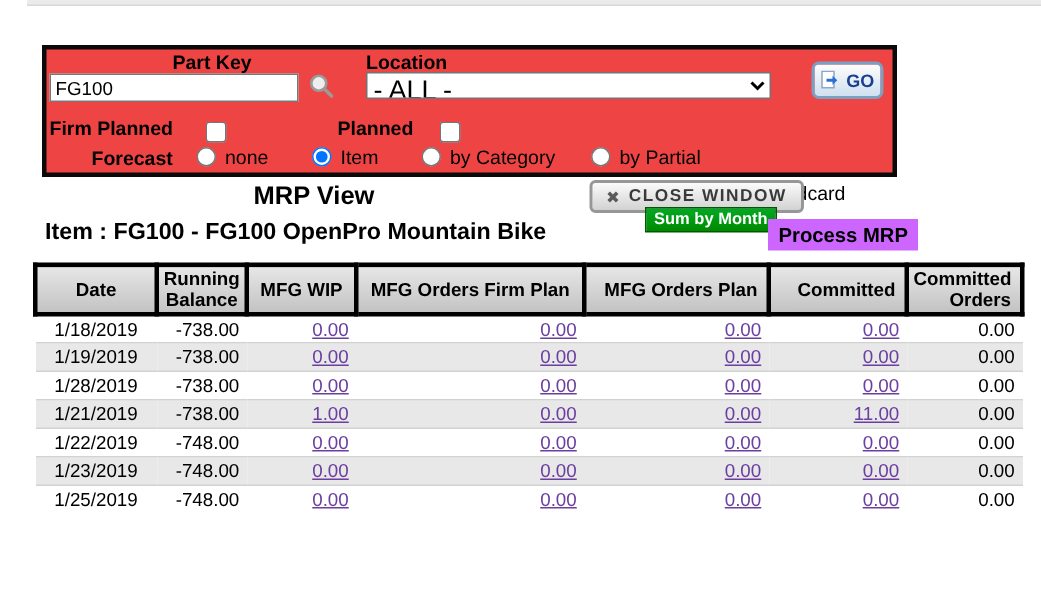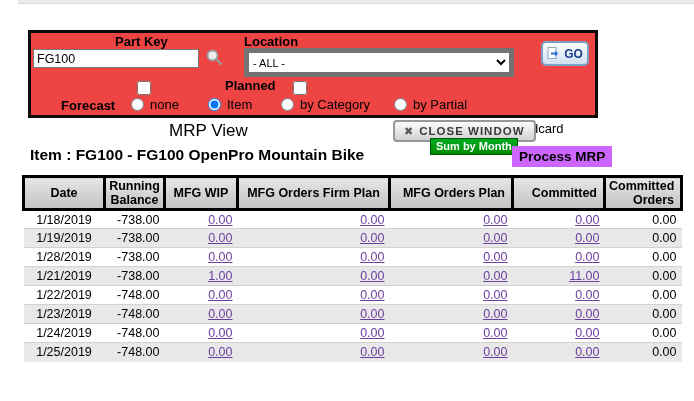--- a/index.html
+++ b/index.html
@@ -25,42 +25,42 @@
   .panel .lbl{position:absolute;font-weight:bold;font-size:13px;white-space:nowrap;}
   .part-key-label{left:84px;top:1px;}
   .part-key-input{
     position:absolute;left:2px;top:16px;width:166px;height:19px;
     border:1px solid #777;background:#fff;font-size:12.5px;padding:0 3px;
     font-family:inherit;
   }
   .magnifier{position:absolute;left:172px;top:14px;width:22px;height:22px;cursor:pointer;}
   .location-label{left:213px;top:1px;}
   .location-select{
-    position:absolute;left:213px;top:15px;width:270px;height:29px;
-    border:5px solid #737373;background:#fff;font-size:11px;font-family:inherit;
+    position:absolute;left:213px;top:15px;width:270px;height:18px;
+    border:1px solid #737373;background:#fff;font-size:18px;font-family:inherit;
   }
   .go-btn{
     position:absolute;right:6px;top:8px;width:48px;height:25px;
     border:2px solid #7aa0c4;border-radius:5px;
     background:linear-gradient(#fdfdfd,#cfe0ef);
     color:#1a3f8f;font-weight:bold;font-size:12px;
     display:flex;align-items:center;justify-content:center;gap:2px;
     cursor:pointer;font-family:inherit;padding:0;
   }
   .firm-planned-label{left:2px;top:45px;}
   .chk-firm{position:absolute;left:102px;top:45px;width:14px;height:14px;}
   .planned-label{left:194px;top:45px;}
   .chk-planned{position:absolute;left:258px;top:45px;width:14px;height:14px;}
   .forecast-label{left:30px;top:65px;}
   .radio-opt{position:absolute;top:64px;display:flex;align-items:center;gap:6px;font-size:13px;white-space:nowrap;}
   .radio-opt input{width:13px;height:13px;margin:0;}
   .ro-0{left:100px;} .ro-1{left:177px;} .ro-2{left:250px;} .ro-3{left:363px;} .ro-4{left:463px;margin-top:24px;}
 
   
-  .mrp-view-title{position:absolute;left:169px;top:121px;font-size:17px;font-weight:normal;}
+  .mrp-view-title{position:absolute;left:169px;top:121px;font-size:17px;font-weight:bold;}
   .close-window{
     position:absolute;left:393px;top:120px;height:22px;
     border:2px solid #979797;border-radius:4px;
     background:linear-gradient(#fbfbfb,#d2d2d2);
     color:#3a3a3a;font-weight:bold;font-size:11.5px;letter-spacing:1px;
     display:flex;align-items:center;gap:5px;padding:0 9px;cursor:pointer;
     font-family:inherit;
   }
   .close-window .x-icon{font-size:11px;color:#5a5a5a;}
   .item-heading{position:absolute;left:30px;top:146px;font-size:15.5px;font-weight:bold;}
@@ -121,20 +121,21 @@
     <span style="display:inline-flex;">
       <svg width="15" height="13" viewBox="0 0 15 13">
         <rect x="1" y="0.5" width="8" height="11" fill="#fff" stroke="#8aa8c8" stroke-width="1"></rect>
         <path d="M4 6.5 h6" stroke="#2a6fd4" stroke-width="2" fill="none"></path>
         <path d="M8 3.5 l3.2 3 -3.2 3 z" fill="#2a6fd4"></path>
       </svg>
     </span>
     <span>GO</span>
   </button>
 
+  <span class="lbl firm-planned-label">Firm Planned</span>
   <input class="chk-firm" type="checkbox" style="">
   <span class="lbl planned-label">Planned</span>
   <input class="chk-planned" type="checkbox" style="">
 
   <span class="lbl forecast-label">Forecast</span>
   <span class="radio-opt ro-0">
     <input type="radio" name="forecast" style="">
     <span>none</span>
   </span>
   <span class="radio-opt ro-1">
@@ -235,29 +236,20 @@
       <tr>
         <td class="c-date">1/23/2019</td>
         <td class="c-running-balance">-748.00</td>
         <td class="c-mfg-wip"><a href="#">0.00</a></td>
         <td class="c-mfg-orders-firm-plan"><a href="#">0.00</a></td>
         <td class="c-mfg-orders-plan"><a href="#">0.00</a></td>
         <td class="c-committed"><a href="#">0.00</a></td>
         <td class="c-forecast-orders">0.00</td>
       </tr>
       <tr>
-        <td class="c-date">1/24/2019</td>
-        <td class="c-running-balance">-748.00</td>
-        <td class="c-mfg-wip"><a href="#">0.00</a></td>
-        <td class="c-mfg-orders-firm-plan"><a href="#">0.00</a></td>
-        <td class="c-mfg-orders-plan"><a href="#">0.00</a></td>
-        <td class="c-committed"><a href="#">0.00</a></td>
-        <td class="c-forecast-orders">0.00</td>
-      </tr>
-      <tr>
         <td class="c-date">1/25/2019</td>
         <td class="c-running-balance">-748.00</td>
         <td class="c-mfg-wip"><a href="#">0.00</a></td>
         <td class="c-mfg-orders-firm-plan"><a href="#">0.00</a></td>
         <td class="c-mfg-orders-plan"><a href="#">0.00</a></td>
         <td class="c-committed"><a href="#">0.00</a></td>
         <td class="c-forecast-orders">0.00</td>
       </tr>
     </tbody>
 </table>

